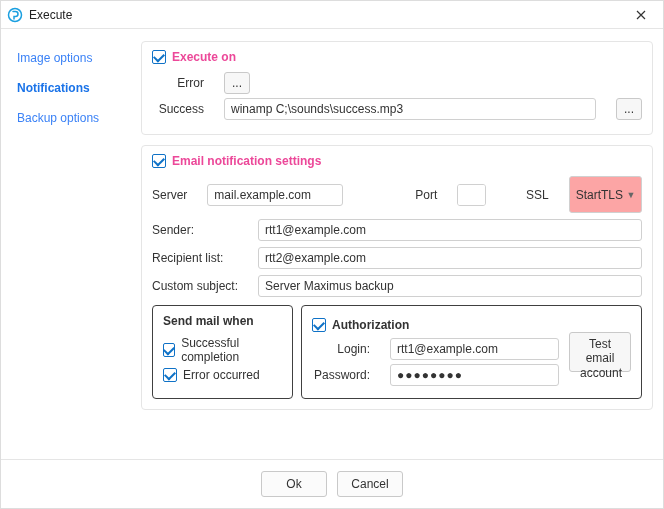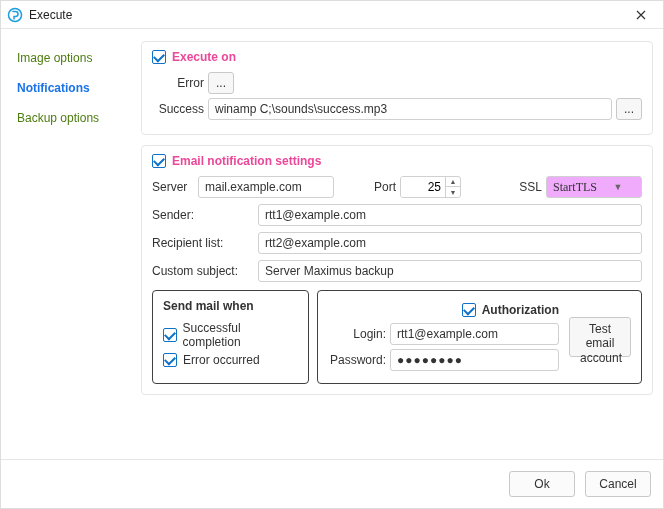--- a/index.html
+++ b/index.html
@@ -5,44 +5,44 @@
   * { box-sizing: border-box; }
   html, body { margin:0; padding:0; font-family:"Segoe UI", Tahoma, Arial, sans-serif; font-size:12px; color:#333; }
   body { background:#fff; width:664px; height:509px; overflow:hidden; border:1px solid #ddd; }
   .titlebar { height:28px; border-bottom:1px solid #e5e5e5; display:flex; align-items:center; padding:0 8px 0 6px; }
   .titlebar .app-icon { width:16px; height:16px; margin-right:6px; display:inline-flex; align-items:center; justify-content:center; }
   .titlebar .title { font-size:12px; color:#222; flex:1; }
   .titlebar .close { width:28px; height:20px; display:flex; align-items:center; justify-content:center; cursor:pointer; }
   .titlebar .close svg{ width:10px; height:10px; stroke:#333; stroke-width:1.2; }
   .main { display:flex; height:430px; }
   .sidebar { width:140px; padding:14px 0 0 0; }
-  .sidebar-item { padding:8px 16px; cursor:pointer; color:#4d7c0f; }
+  .sidebar-item { padding:8px 16px; cursor:pointer; color:#3b82f6; }
   .sidebar-item.active { color:#1a73e8; font-weight:600; }
   .content { flex:1; padding:12px 10px 4px 0; overflow:auto; }
   .panel { border:1px solid #e5e5e5; border-radius:4px; padding:8px 10px 10px 10px; margin-bottom:10px; background:#fff; }
   .panel-head { display:flex; align-items:center; font-weight:600; color:#ec4899; margin-bottom:8px; gap:6px; }
-  .row { display:flex; align-items:center; margin:4px 0; gap:4px; }
+  .row { display:flex; align-items:center; margin:4px 0; gap:20px; }
   .lbl { color:#333; }
   .input { border:1px solid #d0d0d0; border-radius:3px; padding:3px 6px; height:22px; background:#fff; font:inherit; color:#333; }
   .btn { border:1px solid #c9c9c9; border-radius:3px; background:#f7f7f7; padding:4px 10px; cursor:pointer; font:inherit; color:#333; }
   .btn-small{ width:26px; height:22px; padding:0; display:flex; align-items:center; justify-content:center; }
   .chk { width:14px; height:14px; border:1px solid #0f72c7; border-radius:2px; display:inline-flex; align-items:center; justify-content:center; background:#fff; cursor:pointer; }
   .chk.checked::before{ content:""; width:8px; height:5px; border-left:2px solid #0f72c7; border-bottom:2px solid #0f72c7; transform:rotate(-45deg); margin-top:-2px; }
   .spin { display:inline-flex; border:1px solid #d0d0d0; border-radius:3px; overflow:hidden; height:22px; }
   .spin input{ border:none; width:44px; text-align:right; padding:0 4px; font:inherit; }
   .spin .btns{ display:flex; flex-direction:column; border-left:1px solid #d0d0d0; }
   .spin .b{ width:14px; height:11px; font-size:7px; display:flex; align-items:center; justify-content:center; cursor:pointer; color:#555; }
   .spin .b:first-child{ border-bottom:1px solid #d0d0d0; }
-  .combo{ display:inline-flex; border:1px solid #d0d0d0; border-radius:3px; height:22px; align-items:center; padding:0 2px 0 6px; background:#f0abfc;font-family:Liberation Serif, serif; }
+  .combo{ display:inline-flex; border:1px solid #d0d0d0; border-radius:3px; height:37px; align-items:center; padding:0 2px 0 6px; background:#fca5a5; }
   .combo span{ flex:1; }
   .combo .arrow{ width:16px; text-align:center; color:#666; font-size:9px; cursor:pointer; }
   .grid2 { display:grid; grid-template-columns: 96px 1fr; gap:6px 10px; align-items:center; }
   .sub-panels { display:flex; gap:8px; margin-top:8px; }
   .sub-panel{ border:1px solid #404040; border-radius:4px; padding:8px 10px; }
-  .footer { height:48px; border-top:1px solid #e5e5e5; display:flex; align-items:center; justify-content:flex-end; padding:0 12px; gap:10px; }
+  .footer { height:48px; border-top:1px solid #e5e5e5; display:flex; align-items:center; justify-content:center; padding:0 12px; gap:10px; }
   .footer .btn{ min-width:66px; height:26px; background:#fbfbfb; }
 </style>
 </head>
 <body>
 
 <div class="titlebar">
   <span class="app-icon">
     <svg viewBox="0 0 16 16">
         <circle cx="8" cy="8" r="6.5" fill="none" stroke="#1a9fe0" stroke-width="1.5"></circle>
         <path d="M6 4.5h2.5a2.5 2.5 0 0 1 0 5H7v2.5" fill="none" stroke="#1a9fe0" stroke-width="1.5" stroke-linecap="round"></path>
@@ -126,21 +126,21 @@
             <span>Successful completion</span>
           </div>
           <div class="row" style="gap:6px;">
             <span class="chk checked"></span>
             <span>Error occurred</span>
           </div>
         </div>
 
         <div class="sub-panel" style="flex:1; display:flex; gap:10px;">
           <div style="flex:1;">
-            <div class="row" style="gap:6px; font-weight:600; margin-bottom:6px;justify-content:flex-end;">
+            <div class="row" style="gap:6px; font-weight:600; margin-bottom:6px;">
               <span class="chk checked"></span>
               <span>Authorization</span>
             </div>
             <div class="row">
               <span class="lbl" style="width:58px; text-align:right;">Login:</span>
               <input class="input" style="flex: 1 1 0%;" value="rtt1@example.com">
             </div>
             <div class="row">
               <span class="lbl" style="width:58px; text-align:right;">Password:</span>
               <input class="input" style="flex: 1 1 0%; letter-spacing: 1px;" value="●●●●●●●●">

